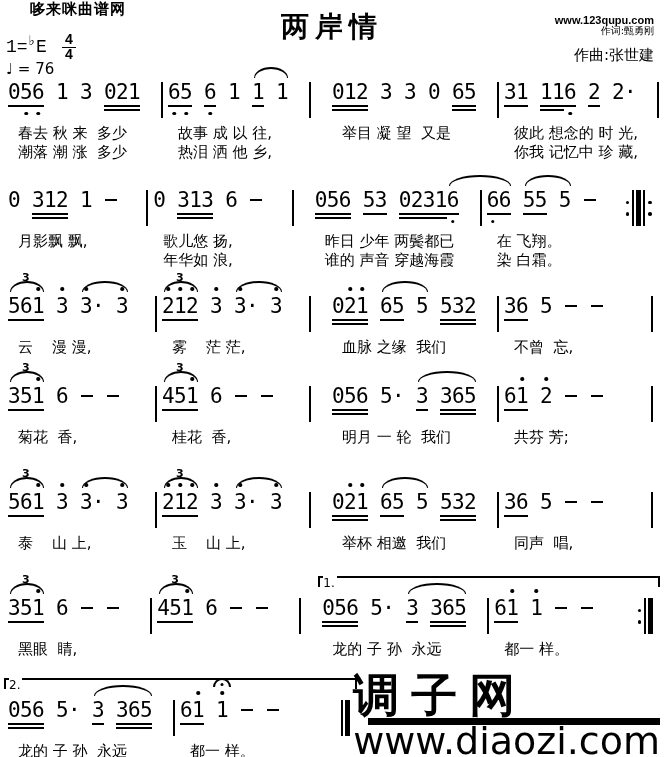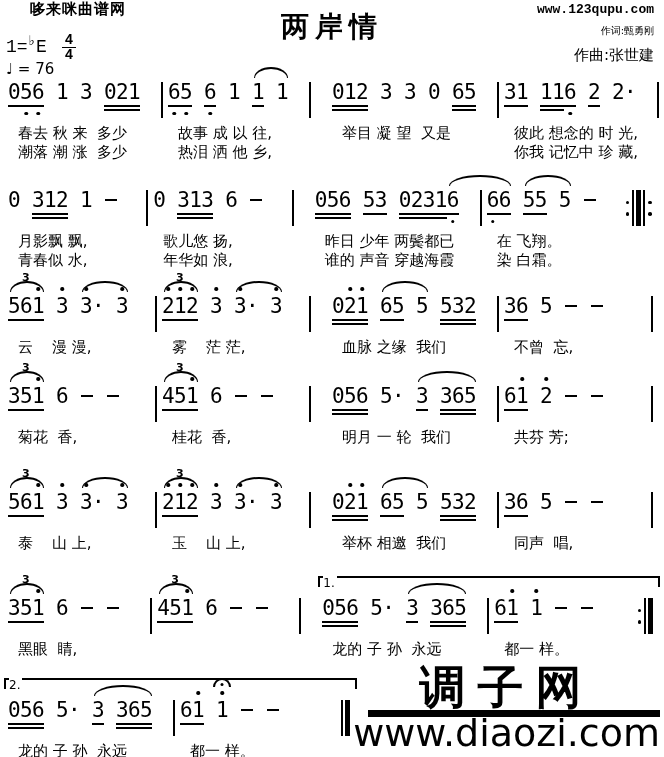--- a/index.html
+++ b/index.html
@@ -8,22 +8,22 @@
   
   .wm-top{position:absolute;left:30px;top:0;font-size:15px;font-weight:bold;letter-spacing:1px}
   .keysig{position:absolute;left:6px;top:32px;font-size:18px;font-family:Liberation Mono, monospace}
   .keysig .flat{vertical-align:super;font-size:14px}
   .frac{display:inline-flex;flex-direction:column;text-align:center;font-size:14px;line-height:14px;
         margin-left:4px;vertical-align:middle;font-weight:bold}
   .frac .num{border-bottom:1.5px solid #000;padding:0 3px}
   .tempo{position:absolute;left:6px;top:60px;font-size:15px}
   .title{position:absolute;left:50%;transform:translateX(-50%);top:8px;font-size:28px;
          letter-spacing:6px;font-family:"DejaVu Serif",serif;font-weight:600;white-space:nowrap}
-  .siteurl{position:absolute;right:10px;top:2px;font-size:13px;font-weight:bold;
-           font-family:Liberation Mono, monospace}
+  .siteurl{position:absolute;right:10px;top:14px;font-size:11px;font-weight:bold;
+           font-family:Liberation Sans, sans-serif}
   .credit1{position:absolute;right:10px;top:24px;font-size:10px}
   .credit2{position:absolute;right:10px;top:46px;font-size:15px}
   
   #score .line{position:absolute;left:8px;width:650px;padding-top:24px;box-sizing:border-box}
   #score .line:nth-child(1){top:56px}
   #score .line:nth-child(2){top:164px}
   #score .line:nth-child(3){top:270px}
   #score .line:nth-child(4){top:360px}
   #score .line:nth-child(5){top:466px}
   #score .line:nth-child(6){top:572px}
@@ -55,21 +55,21 @@
        border-left-width:1px;border-right-width:1px;border-radius:50% 50% 0 0/100% 100% 0 0}
   .arclabel{position:absolute;font-size:11px;font-weight:bold}
   .volta{position:absolute;height:9px;border-top:2px solid #000;border-left:2px solid #000;
          border-right:2px solid #000}
   .volta span{position:absolute;left:3px;top:-2px;font-size:12px;background:#fff;padding-right:2px}
   .ferm{position:absolute;left:50%;transform:translateX(-50%);top:-20px;width:14px;height:7px;
         border:2px solid #000;border-bottom:none;border-radius:14px 14px 0 0}
   .ferm::after{content:"";position:absolute;left:50%;top:3px;transform:translateX(-50%);
         width:3px;height:3px;background:#000;border-radius:50%}
   
-  .wm-bottom{position:absolute;right:4px;bottom:8px;text-align:center}
+  .wm-bottom{position:absolute;right:4px;bottom:0;text-align:left}
   .wm-cn{font-size:46px;font-weight:900;letter-spacing:12px;line-height:44px;white-space:nowrap}
   .wm-bar{height:7px;background:#000;width:292px;margin:1px 0 0 auto}
   .wm-url{font-size:38px;font-weight:400;line-height:32px;letter-spacing:0;white-space:nowrap}
 </style>
 </head>
 <body>
 
 <div class="wm-top">哆来咪曲谱网</div>
 <div class="keysig">
   <span>1=</span><span class="flat">♭</span><span>E</span>
@@ -225,21 +225,20 @@
               <span class="ch">2</span>
               <span class="ul ul1"></span>
               <span class="ul ul2"></span>
             </span>
             <span class="note">
               <span class="ch">1</span>
             </span>
             <span class="note dash"></span>
           </div>
           <div class="lyr">月影飘 飘,</div>
-          <div class="lyr">青春似 水,</div>
         </div>
         <div class="bar">
           <div class="bl"></div>
         </div>
         <div class="m">
           <div class="notes">
             <span class="note">
               <span class="ch">0</span>
             </span>
             <span class="note">

